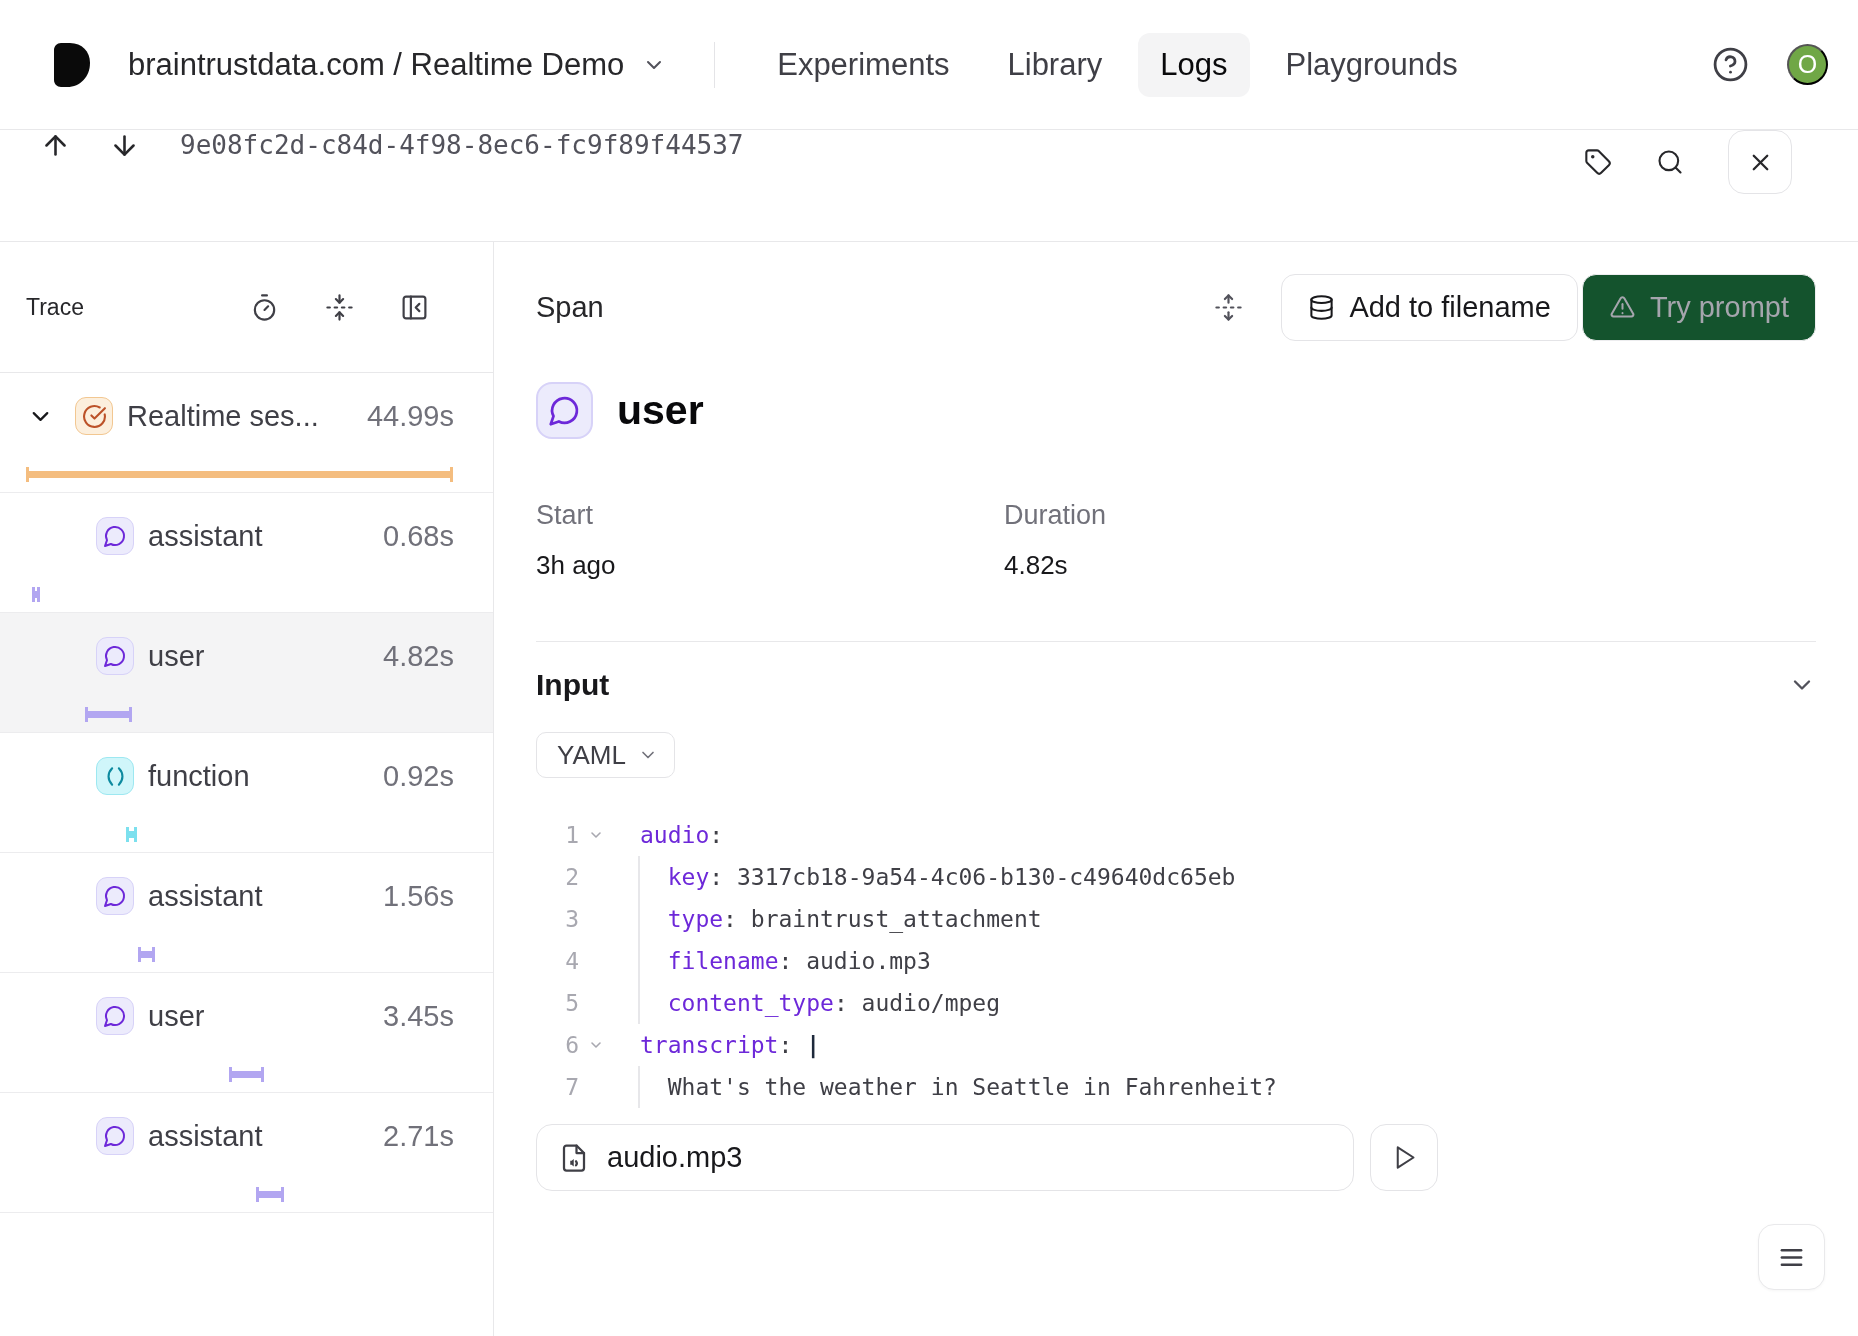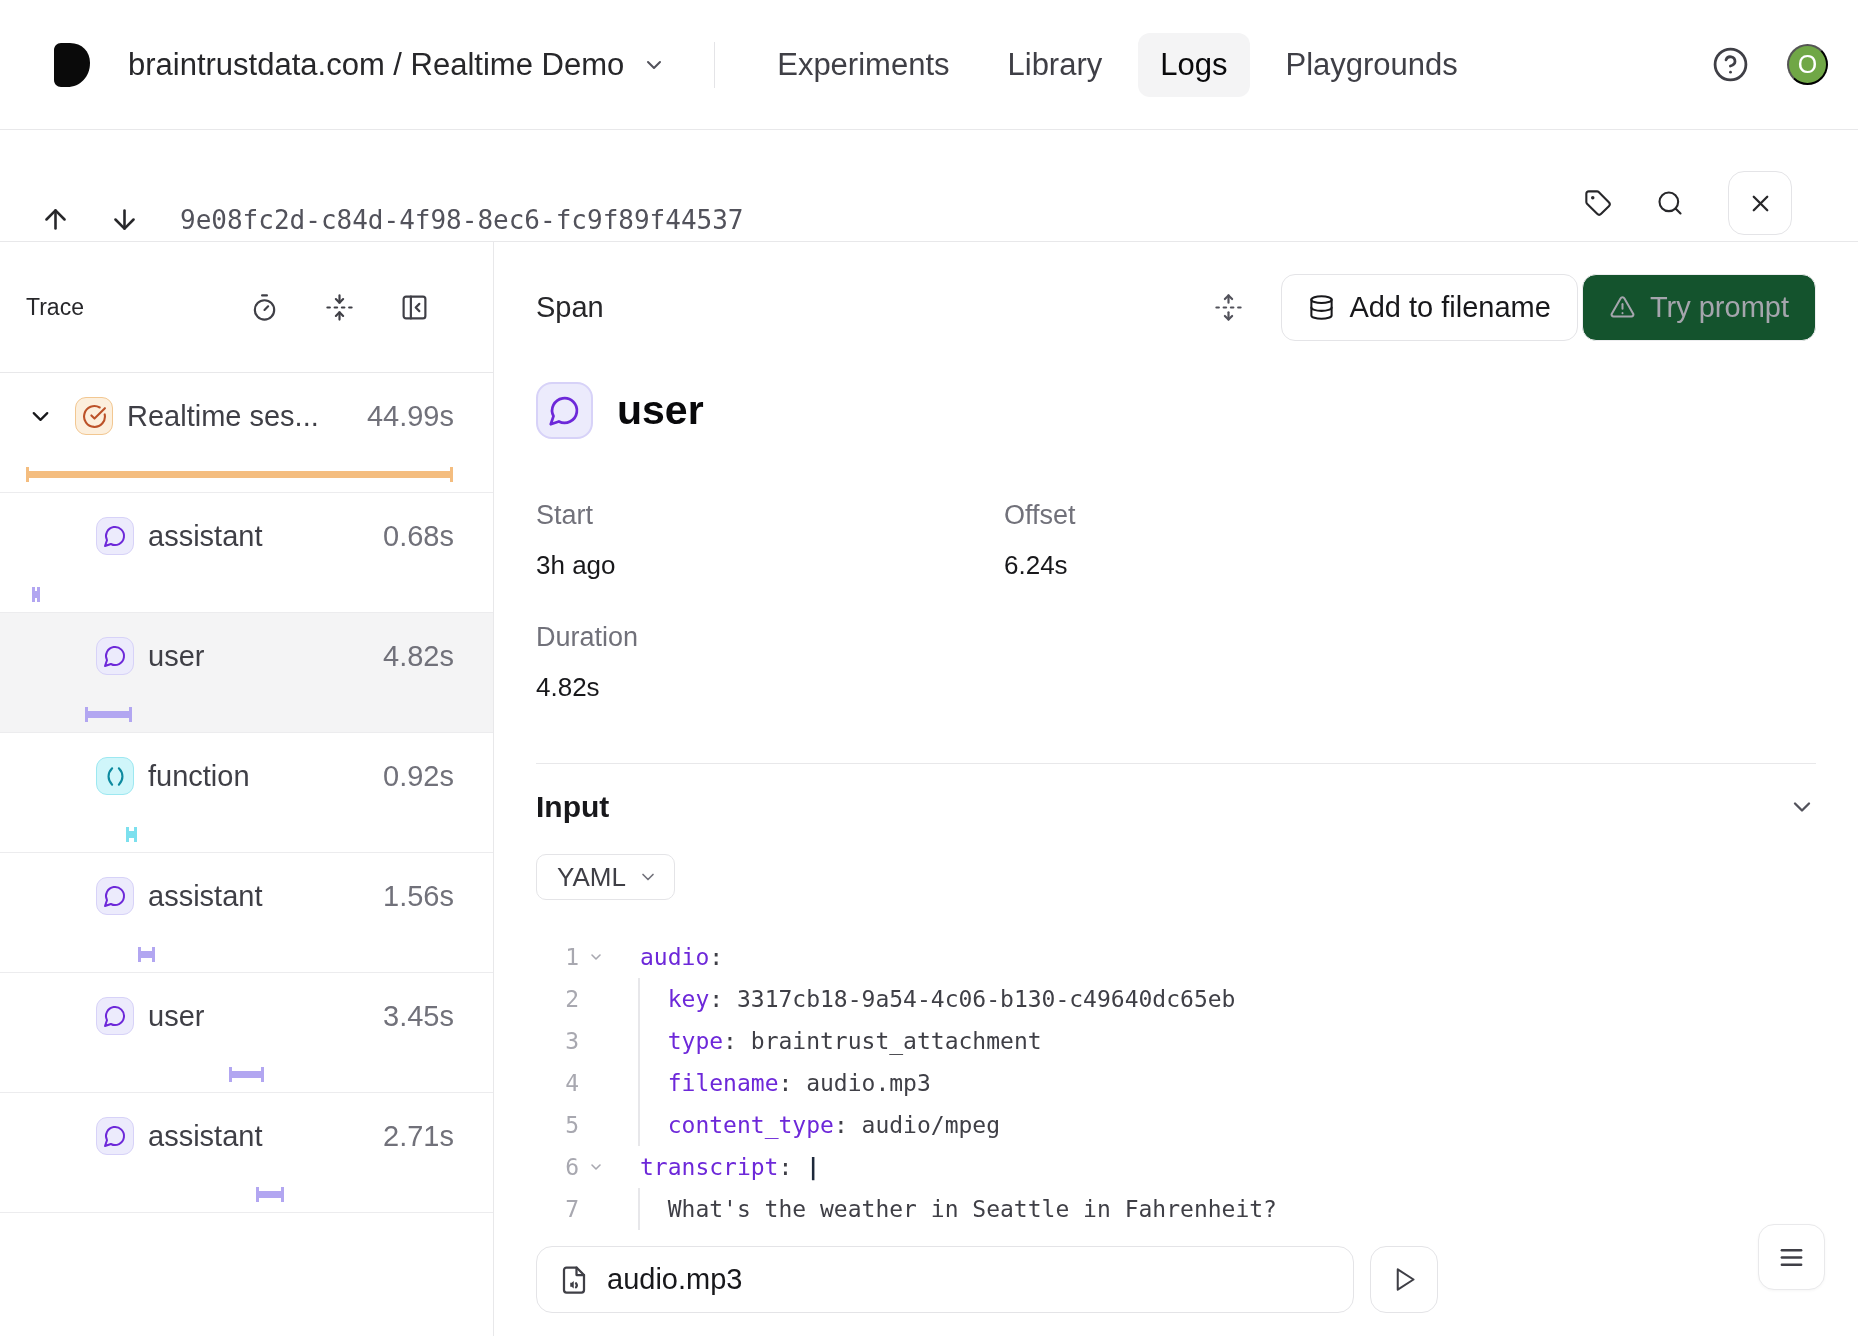--- a/index.html
+++ b/index.html
@@ -16,21 +16,21 @@
   .project-switcher .chev { color:#52525b; }
   .nav-sep { width:1px; height:46px; background:#e4e4e7; margin:0 40px 0 48px; }
   .nav-items { display:flex; align-items:flex-end; gap:14px; }
   .nav-item { font-size:31px; color:#3f3f46; padding:14px 22px; border-radius:12px; background:none; border:0; }
   .nav-item.active { background:#f4f4f5; color:#09090b; font-weight:500; }
   .nav-right { margin-left:auto; display:flex; align-items:center; gap:38px; }
   .help-btn { background:none; border:0; color:#3f3f46; }
   .avatar { width:41px; height:41px; border-radius:50%; color:#fff; font-size:25px; font-weight:500; display:flex; align-items:center; justify-content:center; }
 
   
-  .toolbar { height:112px; display:flex; align-items:flex-end; padding:0 66px 6px 40px; border-bottom:1px solid #e8e8ea; }
+  .toolbar { height:112px; display:flex; align-items:flex-start; padding:0 66px 16px 40px; border-bottom:1px solid #e8e8ea; }
   .icon-btn { background:none; border:0; color:#27272a; display:flex; align-items:center; justify-content:center; }
   .toolbar .down { margin-left:38px; }
   .trace-id { margin-left:40px; font-family:"DejaVu Sans Mono", monospace; font-size:26px; color:#52525b; }
   .toolbar-right { margin-left:auto; display:flex; align-items:center; gap:44px; color:#3f3f46; }
   .close-btn { width:64px; height:64px; border:1px solid #e4e4e7; border-radius:16px; background:#fff; display:flex; align-items:center; justify-content:center; color:#27272a; }
 
   
   .body { display:flex; height:1094px; }
   .sidebar { width:494px; flex-shrink:0; border-right:1px solid #e8e8ea; }
   .trace-header { height:131px; border-bottom:1px solid #e8e8ea; display:flex; align-items:center; padding:0 64px 0 26px; }
@@ -61,21 +61,21 @@
   .span-header-right { margin-left:auto; display:flex; align-items:center; }
   .unfold-btn { background:none; border:0; color:#52525b; margin-right:38px; }
   .btn { height:67px; border-radius:14px; display:flex; align-items:center; gap:14px; font-size:29px; font-weight:500; padding:0 26px; }
   .btn-outline { background:#fff; border:1px solid #e4e4e7; color:#18181b; }
   .btn-muted { background:#14532d; border:1px solid #ededef; color:#a5a5ad; margin-left:4px; }
 
   .span-title { display:flex; align-items:center; gap:24px; margin-top:9px; }
   .big-badge { width:57px; height:57px; border-radius:16px; border:2px solid #d7d2f8; background:#ecebfc; color:#6d28d9; display:flex; align-items:center; justify-content:center; }
   .span-name { font-size:41px; font-weight:700; color:#09090b; }
 
-  .meta { display:grid; grid-template-columns:468px 1fr; margin-top:60px; row-gap:38px; }
+  .meta { display:grid; grid-template-columns:468px 1fr; margin-top:60px; row-gap:56px; }
   .meta-label { font-size:27px; color:#71717a; line-height:32px; }
   .meta-value { font-size:26px; color:#18181b; line-height:36px; margin-top:16px; }
 
   .divider { border:0; border-top:1px solid #e8e8ea; margin:58px 0 0; }
   .input-header { margin-top:26px; display:flex; align-items:center; justify-content:space-between; }
   .input-title { font-size:30px; font-weight:600; color:#18181b; }
   .input-chevron { background:none; border:0; color:#52525b; }
 
   .format-btn { margin-top:30px; height:46px; padding:0 16px 0 20px; border:1px solid #e4e4e7; border-radius:10px; background:#fff; display:inline-flex; align-items:center; gap:12px; font-size:26px; font-weight:500; color:#3f3f46; }
 
@@ -351,24 +351,20 @@
         </span>
         <h1 class="span-name">user</h1>
       </div>
 
       <div class="meta">
         <div>
           <div class="meta-label">Start</div>
           <div class="meta-value">3h ago</div>
         </div>
         <div>
-          <div class="meta-label">Offset</div>
-          <div class="meta-value">6.24s</div>
-        </div>
-        <div>
           <div class="meta-label">Duration</div>
           <div class="meta-value">4.82s</div>
         </div>
       </div>
 
       <hr class="divider">
 
       <div class="input-header">
         <span class="input-title">Input</span>
         <button class="input-chevron">

